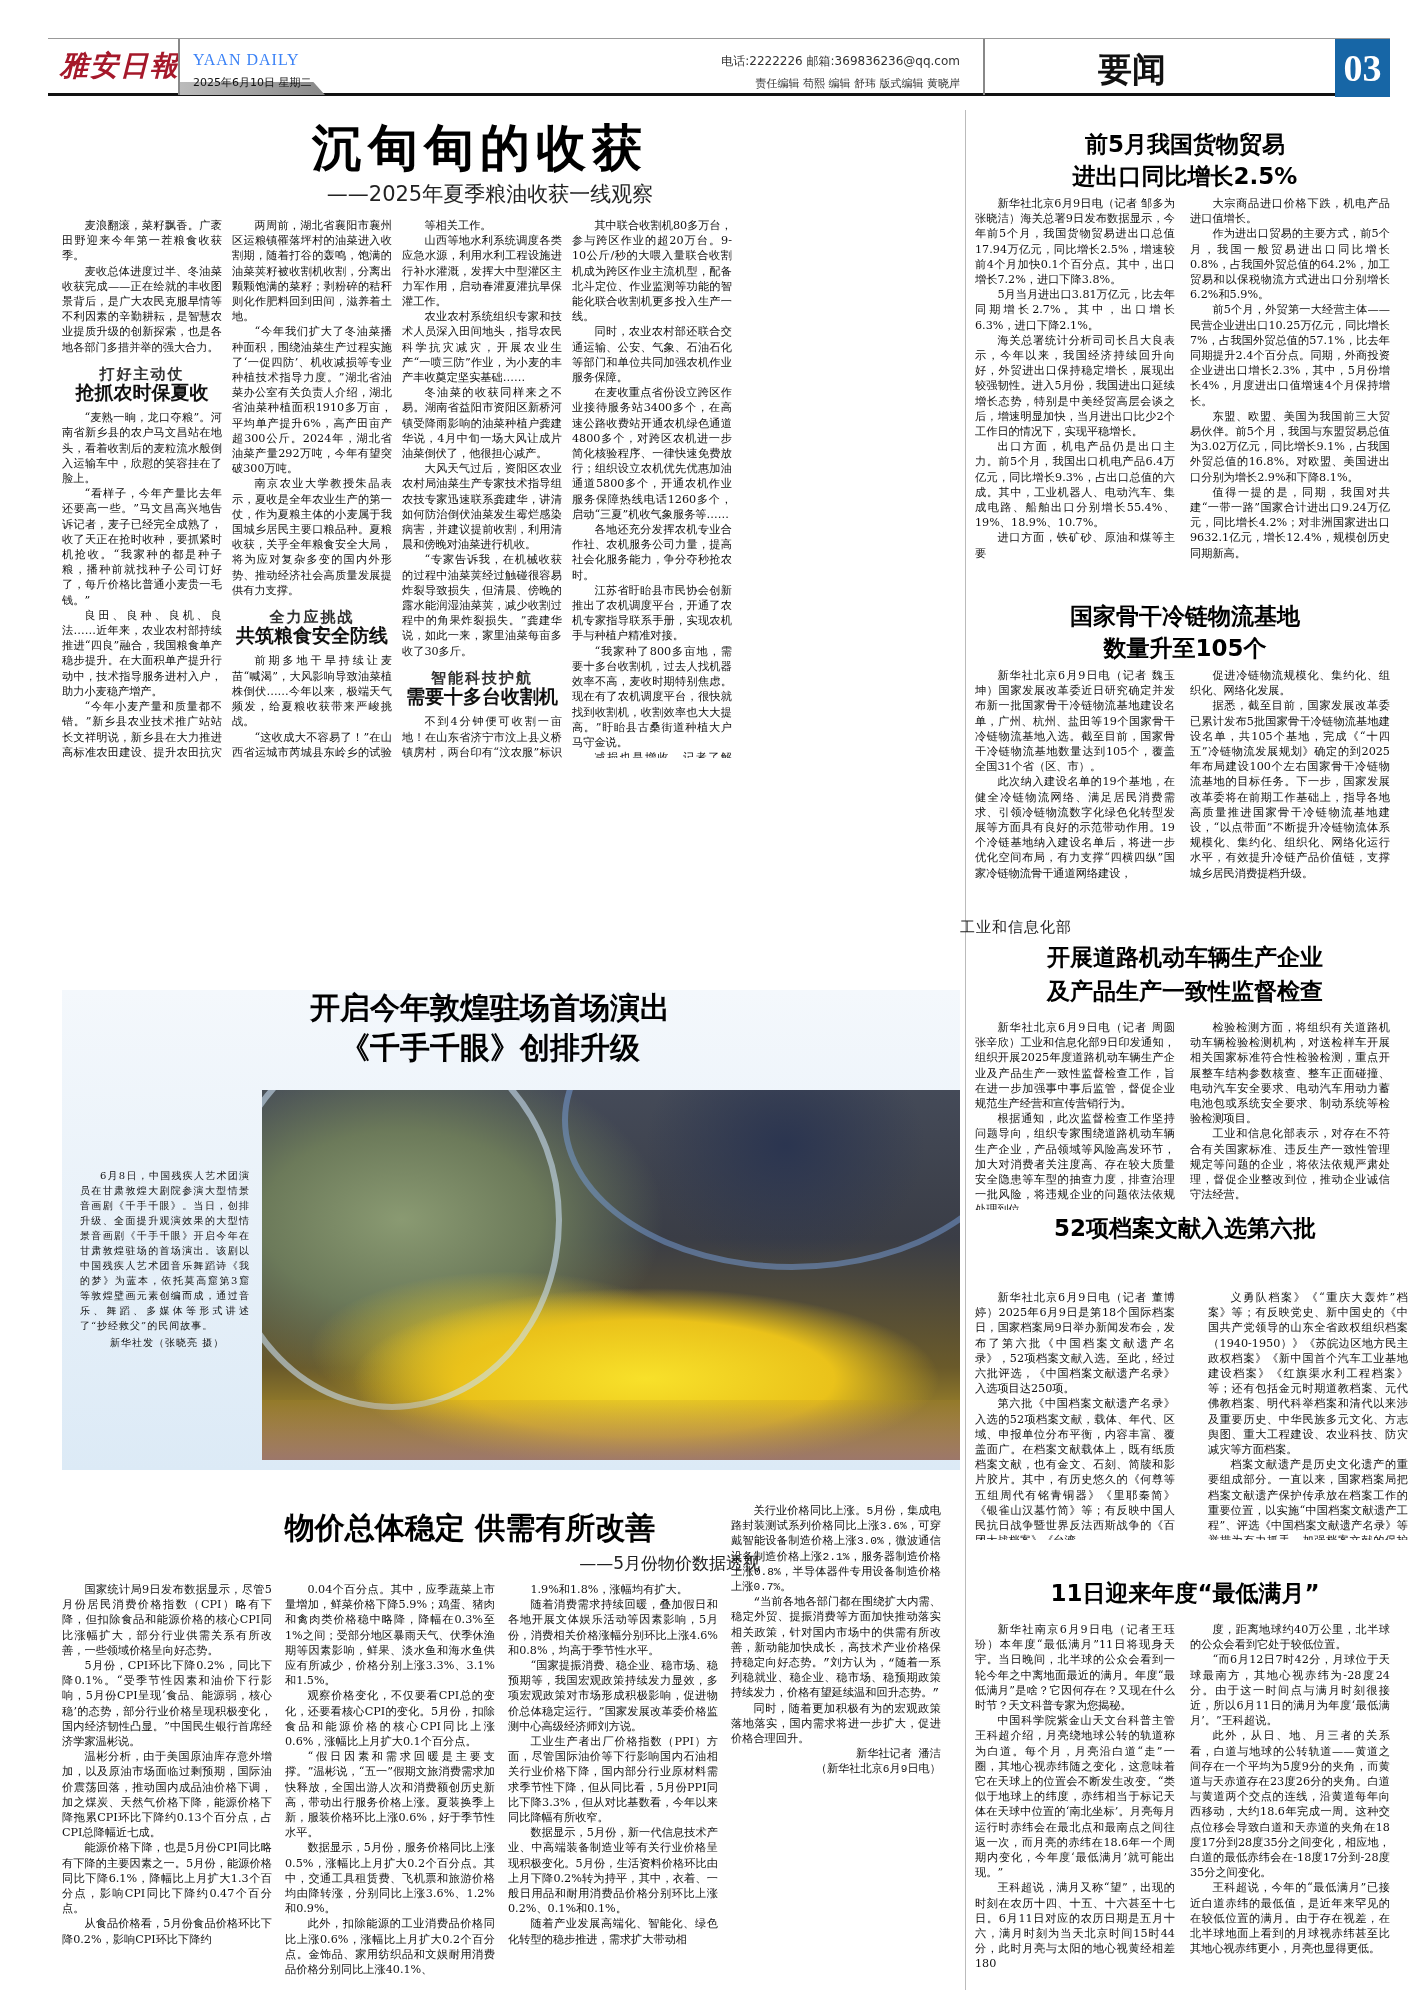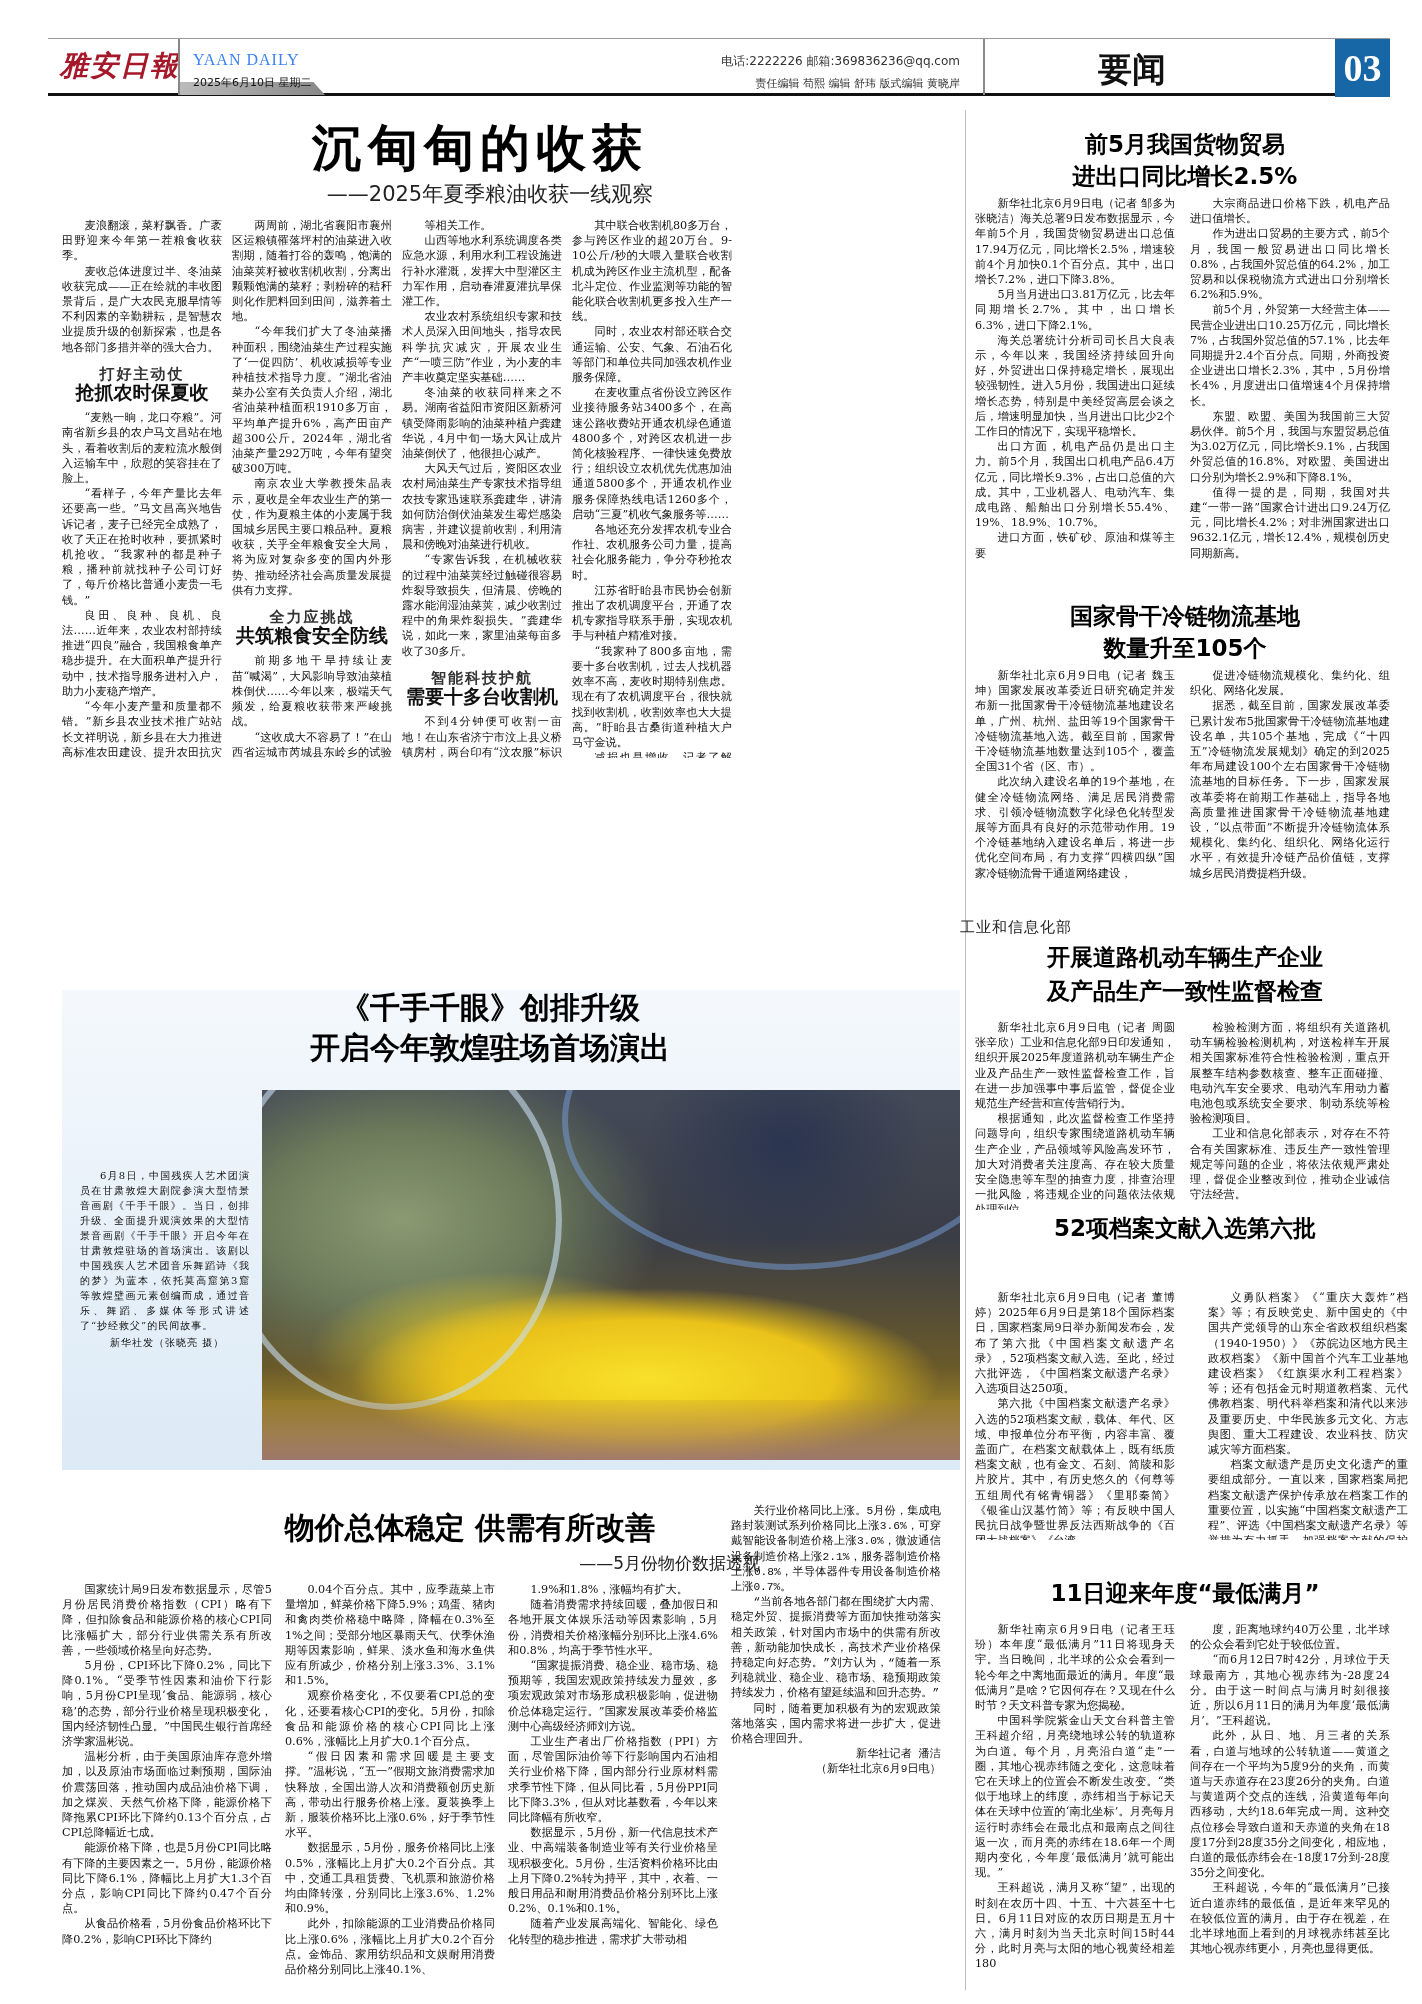--- a/index.html
+++ b/index.html
@@ -188,22 +188,22 @@
 </div>
 <div class="col" style="left:1190px;top:1622px;width:200px;height:362px;overflow:hidden;">
   <p>度，距离地球约40万公里，北半球的公众会看到它处于较低位置。</p>
   <p>“而6月12日7时42分，月球位于天球最南方，其地心视赤纬为-28度24分。由于这一时间点与满月时刻很接近，所以6月11日的满月为年度‘最低满月’。”王科超说。</p>
   <p>此外，从日、地、月三者的关系看，白道与地球的公转轨道——黄道之间存在一个平均为5度9分的夹角，而黄道与天赤道存在23度26分的夹角。白道与黄道两个交点的连线，沿黄道每年向西移动，大约18.6年完成一周。这种交点位移会导致白道和天赤道的夹角在18度17分到28度35分之间变化，相应地，白道的最低赤纬会在-18度17分到-28度35分之间变化。</p>
   <p>王科超说，今年的“最低满月”已接近白道赤纬的最低值，是近年来罕见的在较低位置的满月。由于存在视差，在北半球地面上看到的月球视赤纬甚至比其地心视赤纬更小，月亮也显得更低。</p>
 </div>
 
 <div class="photo-panel"></div>
 <div class="head-xl" style="left:180px;top:988px;width:620px;font-size:30px;line-height:40px;">
+  <div>开启今年敦煌驻场首场演出</div>
   <div>《千手千眼》创排升级</div>
-  <div>开启今年敦煌驻场首场演出</div>
 </div>
 <div class="photo" title="舞台上身着金黄色服装的舞者表演千手观音造型">
   <div class="arc" style="left:-40px;top:-60px;width:340px;height:380px;"></div>
   <div class="arc" style="left:300px;top:-120px;width:460px;height:300px;border-color:rgba(120,160,220,0.5);"></div>
   <div class="stage"></div>
 </div>
 <div class="caption">
   <p>6月8日，中国残疾人艺术团演员在甘肃敦煌大剧院参演大型情景音画剧《千手千眼》。当日，创排升级、全面提升观演效果的大型情景音画剧《千手千眼》开启今年在甘肃敦煌驻场的首场演出。该剧以中国残疾人艺术团音乐舞蹈诗《我的梦》为蓝本，依托莫高窟第3窟等敦煌壁画元素创编而成，通过音乐、舞蹈、多媒体等形式讲述了“抄经救父”的民间故事。</p>
   <p class="credit">新华社发（张晓亮 摄）</p>
 </div>

